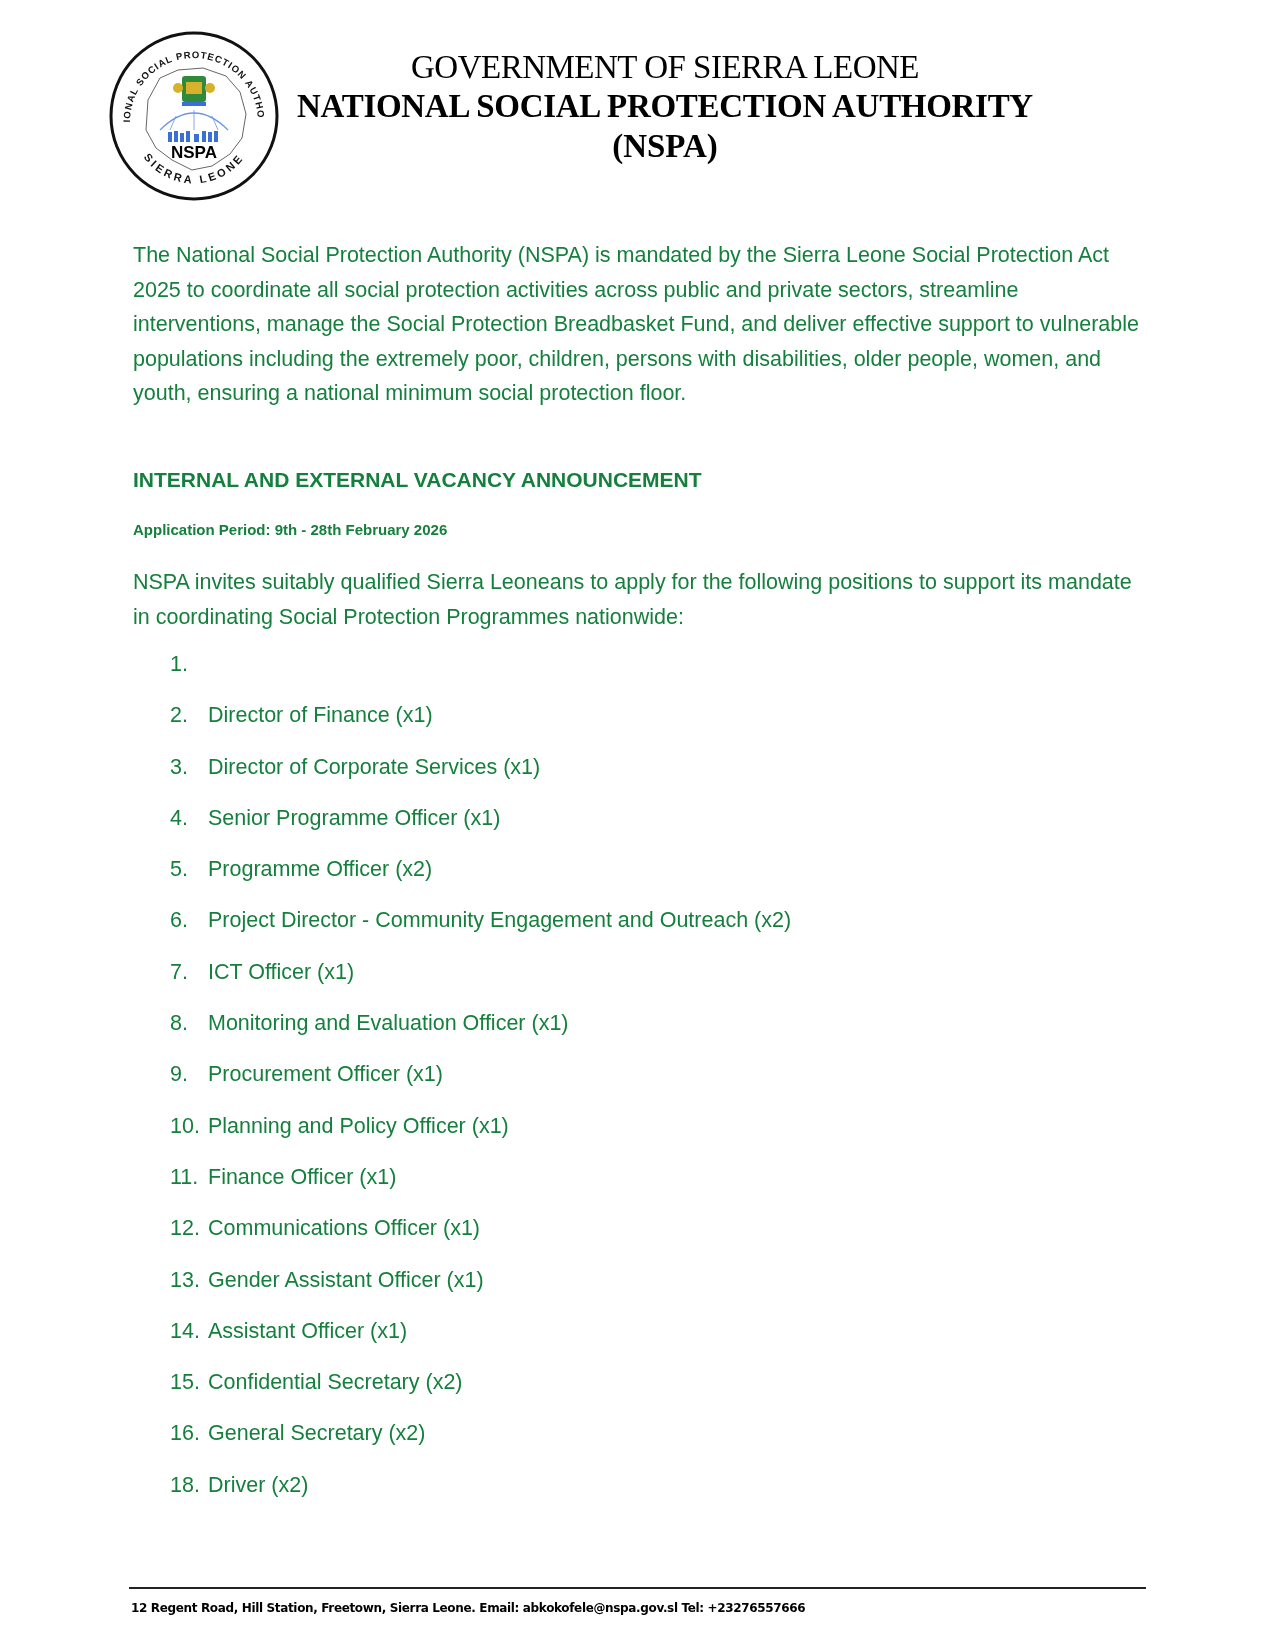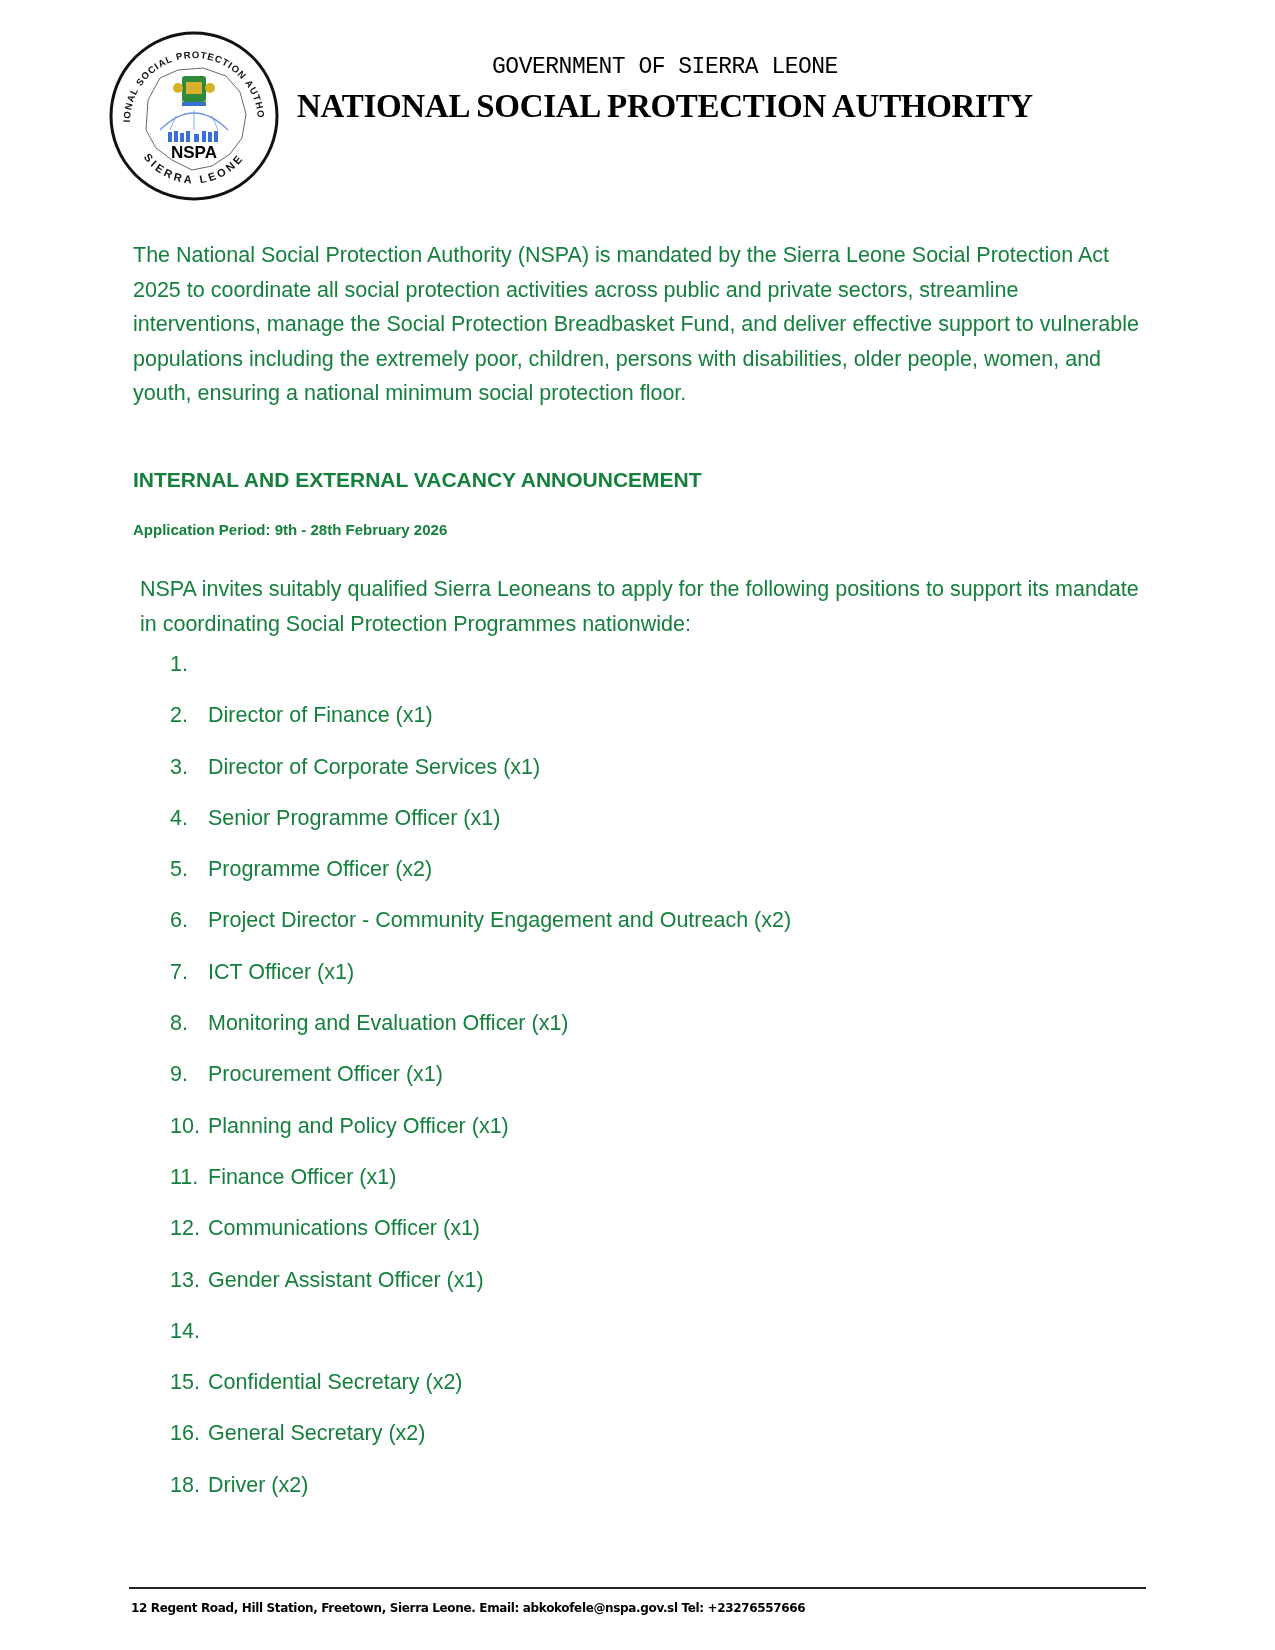--- a/index.html
+++ b/index.html
@@ -3,21 +3,21 @@
   <meta charset="utf-8">
   <style>
     html, body { margin: 0; padding: 0; background: #ffffff; }
     body { width: 1275px; height: 1650px; position: relative; overflow: hidden; color: #111; }
     .page { position: absolute; left: 0; top: 0; width: 1275px; height: 1650px; }
 
     .logo { position: absolute; left: 108px; top: 30px; width: 172px; height: 172px; }
 
     .title-block { position: absolute; left: 280px; top: 48px; width: 770px; text-align: center;
       font-family: "Liberation Serif", "DejaVu Serif", serif; color: #000; }
-    .title-line1 { font-size: 23px; line-height: 38px; letter-spacing: -0.5px; font-family: Liberation Mono, monospace; }
+    .title-line1 { font-size: 33px; line-height: 38px; letter-spacing: -0.5px; }
     .title-line2 { font-size: 33px; line-height: 40px; font-weight: bold; letter-spacing: -0.3px; }
     .title-line3 { font-size: 33px; line-height: 40px; font-weight: bold; }
 
     .body-text { font-family: "Liberation Sans", "DejaVu Sans", sans-serif; color: #15803d; }
     .intro { position: absolute; left: 133px; top: 238px; width: 1010px; font-size: 21.5px; line-height: 34.6px; }
     .heading { position: absolute; left: 133px; top: 466px; font-size: 21px; font-weight: bold; line-height: 28px; text-align: right; }
     .period { position: absolute; left: 133px; top: 516px; font-size: 15px; font-weight: bold; line-height: 28px; }
     .invite { position: absolute; left: 133px; top: 565px; width: 1010px; font-size: 21.5px; line-height: 34.6px; }
 
     .positions { position: absolute; left: 170px; top: 650px; margin: 0; padding: 0; list-style: none; }
@@ -69,29 +69,30 @@
       </text>
       <text font-family="Liberation Sans, sans-serif" font-weight="bold" font-size="11" fill="#111" letter-spacing="3">
         <textPath href="#arcBot" startOffset="50%" text-anchor="middle">SIERRA LEONE</textPath>
       </text>
     </svg>
   </div>
 
   <div class="title-block">
     <div class="title-line1">GOVERNMENT OF SIERRA LEONE</div>
     <div class="title-line2">NATIONAL SOCIAL PROTECTION AUTHORITY</div>
+    <div class="title-line3">(NSPA)</div>
   </div>
 
   <p class="intro body-text" style="margin:0">The National Social Protection Authority (NSPA) is mandated by the Sierra Leone Social Protection Act 2025 to coordinate all social protection activities across public and private sectors, streamline interventions, manage the Social Protection Breadbasket Fund, and deliver effective support to vulnerable populations including the extremely poor, children, persons with disabilities, older people, women, and youth, ensuring a national minimum social protection floor.</p>
 
   <div class="heading body-text">INTERNAL AND EXTERNAL VACANCY ANNOUNCEMENT</div>
 
   <div class="period body-text">Application Period: 9th - 28th February 2026</div>
 
-  <p class="invite body-text" style="margin:7px">NSPA invites suitably qualified Sierra Leoneans to apply for the following positions to support its mandate in coordinating Social Protection Programmes nationwide:</p>
+  <p class="invite body-text" style="margin:0">NSPA invites suitably qualified Sierra Leoneans to apply for the following positions to support its mandate in coordinating Social Protection Programmes nationwide:</p>
 
   <ul class="positions body-text">
     <li>
         <span class="num">1.</span>
       </li>
     <li>
         <span class="num">2.</span>
         <span class="label">Director of Finance (x1)</span>
       </li>
     <li>
@@ -133,20 +134,21 @@
     <li>
         <span class="num">12.</span>
         <span class="label">Communications Officer (x1)</span>
       </li>
     <li>
         <span class="num">13.</span>
         <span class="label">Gender Assistant Officer (x1)</span>
       </li>
     <li>
         <span class="num">14.</span>
+        <span class="label">Assistant Officer (x1)</span>
       </li>
     <li>
         <span class="num">15.</span>
         <span class="label">Confidential Secretary (x2)</span>
       </li>
     <li>
         <span class="num">16.</span>
         <span class="label">General Secretary (x2)</span>
       </li>
     <li>

